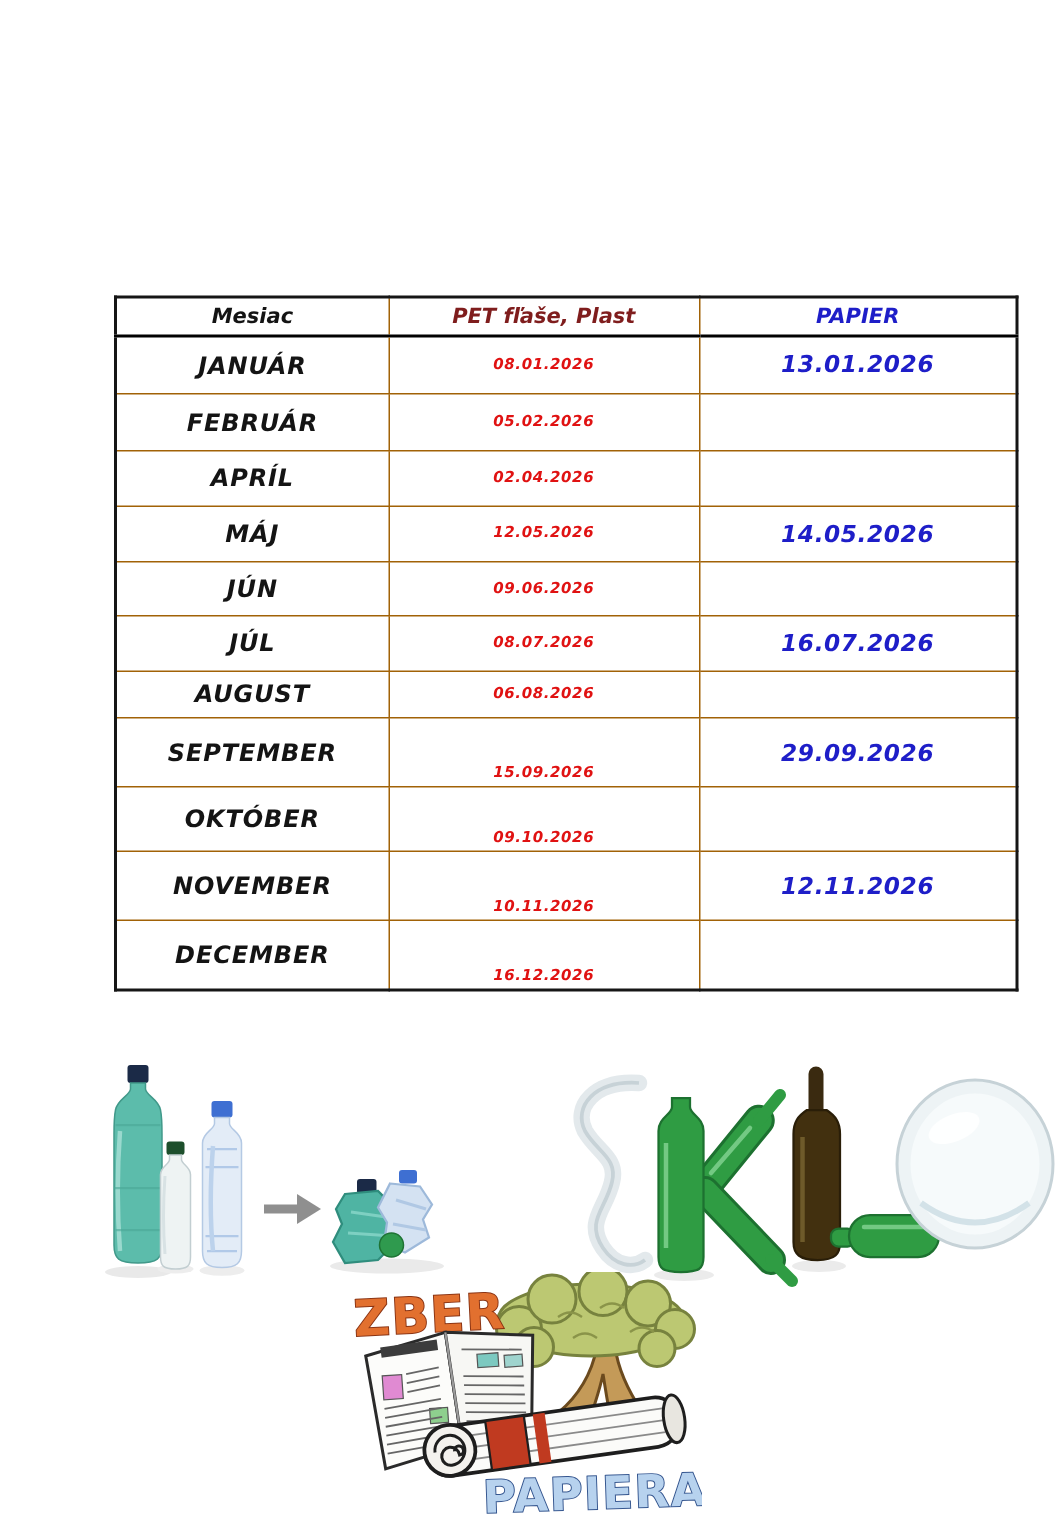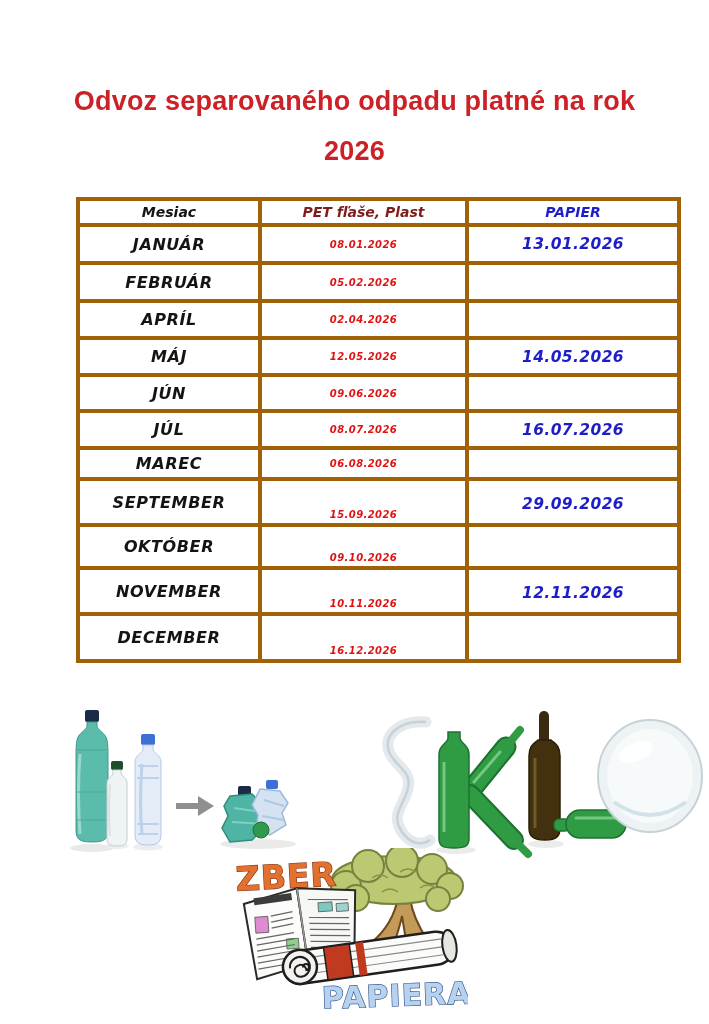--- a/index.html
+++ b/index.html
@@ -17,21 +17,21 @@
   }
 
   
   table.schedule{
     position:absolute;left:76px;top:197px;width:601px;
     border-collapse:collapse;table-layout:fixed;
     border:2px solid #161616;
     font-style:italic;
   }
   col.c1{width:182px}col.c2{width:207px}col.c3{width:212px}
-  .schedule th,.schedule td{border:4px solid #a16207;text-align:center;vertical-align:middle;padding:0;}
+  .schedule th,.schedule td{border:1px solid #a16207;text-align:center;vertical-align:middle;padding:0;}
   .schedule thead tr{height:26px;}
   .schedule thead th{border-bottom:2px solid #000;font-size:14px;font-weight:bold;}
   .th-month{color:#141414;}
   .th-pet{color:#7f1d1d;}
   .th-paper{color:#1e1ec8;}
   .month-cell{color:#141414;font-size:16px;font-weight:bold;letter-spacing:0.6px;}
   .pet-cell{color:#e01212;font-size:10px;font-weight:bold;letter-spacing:0.4px;}
   .paper-cell{color:#1e1ec8;font-size:15.5px;font-weight:bold;letter-spacing:0.4px;}
   tr.r1,tr.r2,tr.r3{height:38px}
   tr.r4,tr.r5,tr.r7{height:37px}
@@ -48,21 +48,20 @@
   #pet-illus{left:58px;top:704px;}
   #sklo-illus{left:368px;top:702px;}
   #logo-illus{left:232px;top:848px;}
   svg text{font-family:"DejaVu Sans", sans-serif;}
 </style>
 </head>
 <body>
 
 <div class="page">
 
-  <h1 class="title"><span>Odvoz separovaného odpadu platné na rok</span><br><span>2026</span></h1>
 
   <table class="schedule">
     <colgroup>
         <col class="c1">
         <col class="c2">
         <col class="c3">
       </colgroup>
     <thead>
       <tr>
         <th class="th-month">Mesiac</th>
@@ -95,21 +94,21 @@
         <td class="month-cell">JÚN</td>
         <td class="pet-cell">09.06.2026</td>
         <td class="paper-cell"></td>
       </tr>
       <tr class="r7">
         <td class="month-cell">JÚL</td>
         <td class="pet-cell">08.07.2026</td>
         <td class="paper-cell">16.07.2026</td>
       </tr>
       <tr class="r8">
-        <td class="month-cell">MAREC</td>
+        <td class="month-cell">AUGUST</td>
         <td class="pet-cell">06.08.2026</td>
         <td class="paper-cell"></td>
       </tr>
       <tr class="r9">
         <td class="month-cell">SEPTEMBER</td>
         <td class="pet-cell v-bottom">15.09.2026</td>
         <td class="paper-cell v-top">29.09.2026</td>
       </tr>
       <tr class="r10">
         <td class="month-cell">OKTÓBER</td>

